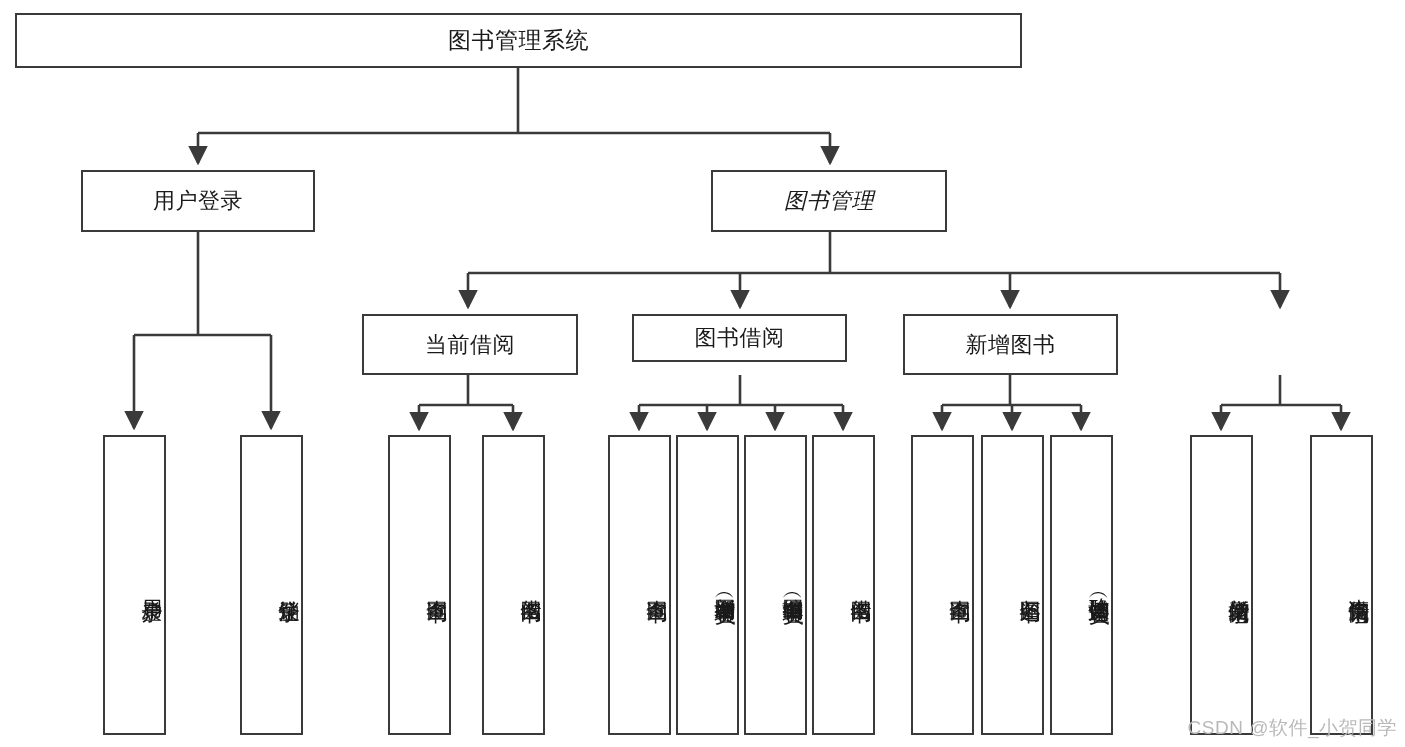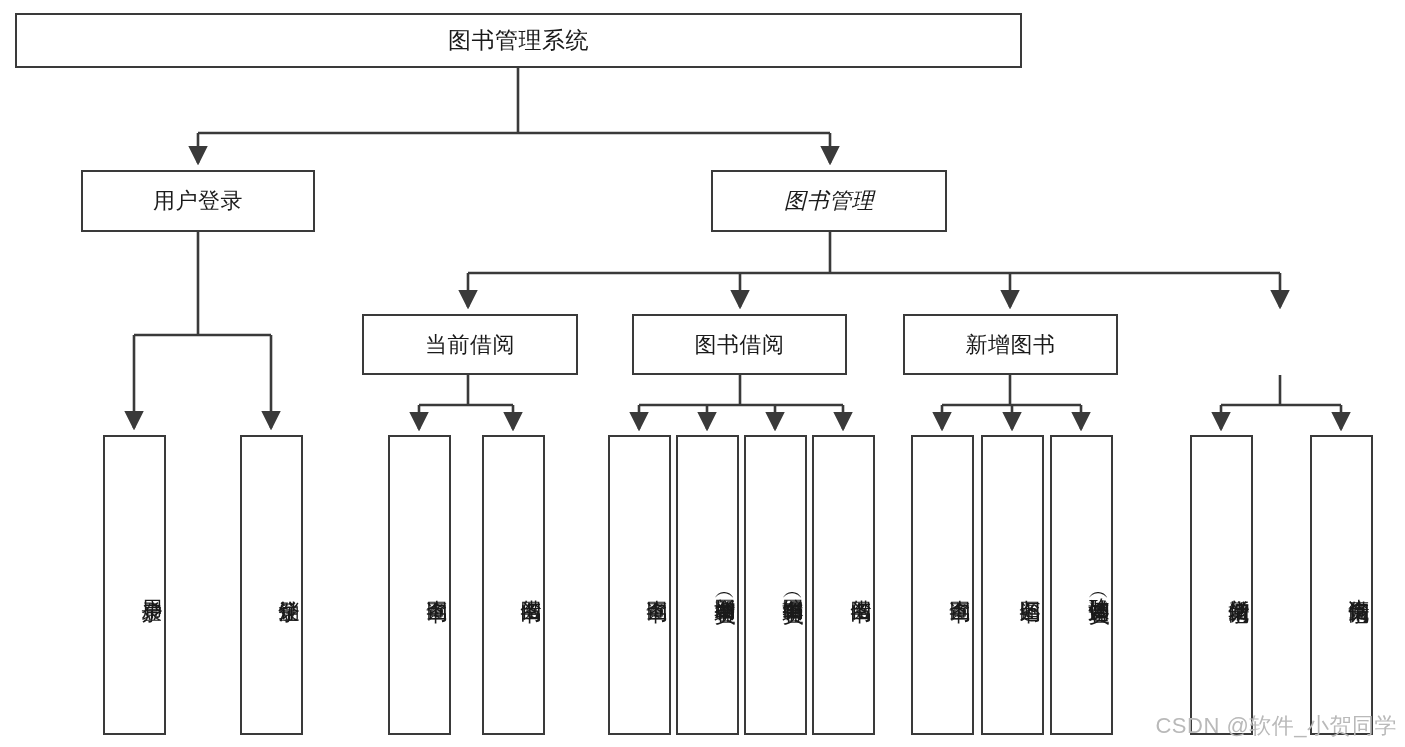--- a/index.html
+++ b/index.html
@@ -62,21 +62,21 @@
     stroke-width: 2.6;
     fill: none;
   }
   .arrowhead {
     fill: #3a3a3a;
   }
   #watermark {
     position: absolute;
     right: 8px;
     bottom: 6px;
-    font-size: 22px;
+    font-size: 19px;
     color: #b9b9b9;
     letter-spacing: 0.5px;
     white-space: nowrap;
   }
 </style>
 </head>
 <body>
 
 <div id="canvas">
 
@@ -135,21 +135,21 @@
   <div class="node horiz" style="left:81px; top:170px; width:234px; height:62px;">
     <span>用户登录</span>
   </div>
   <div class="node horiz" style="left:711px; top:170px; width:236px; height:62px;font-style:italic;">
     <span>图书管理</span>
   </div>
 
   <div class="node horiz" style="left:362px; top:314px; width:216px; height:61px;">
     <span>当前借阅</span>
   </div>
-  <div class="node horiz" style="left:632px; top:314px; width:215px; height:61px;">
+  <div class="node horiz" style="left:632px; top:314px; width:215px; height:48px;">
     <span>图书借阅</span>
   </div>
   <div class="node horiz" style="left:903px; top:314px; width:215px; height:61px;">
     <span>新增图书</span>
   </div>
 
   <div class="node vert" style="left:103px; top:435px; width:63px; height:300px;">
     <span>用户登录</span>
   </div>
   <div class="node vert" style="left:240px; top:435px; width:63px; height:300px;">

